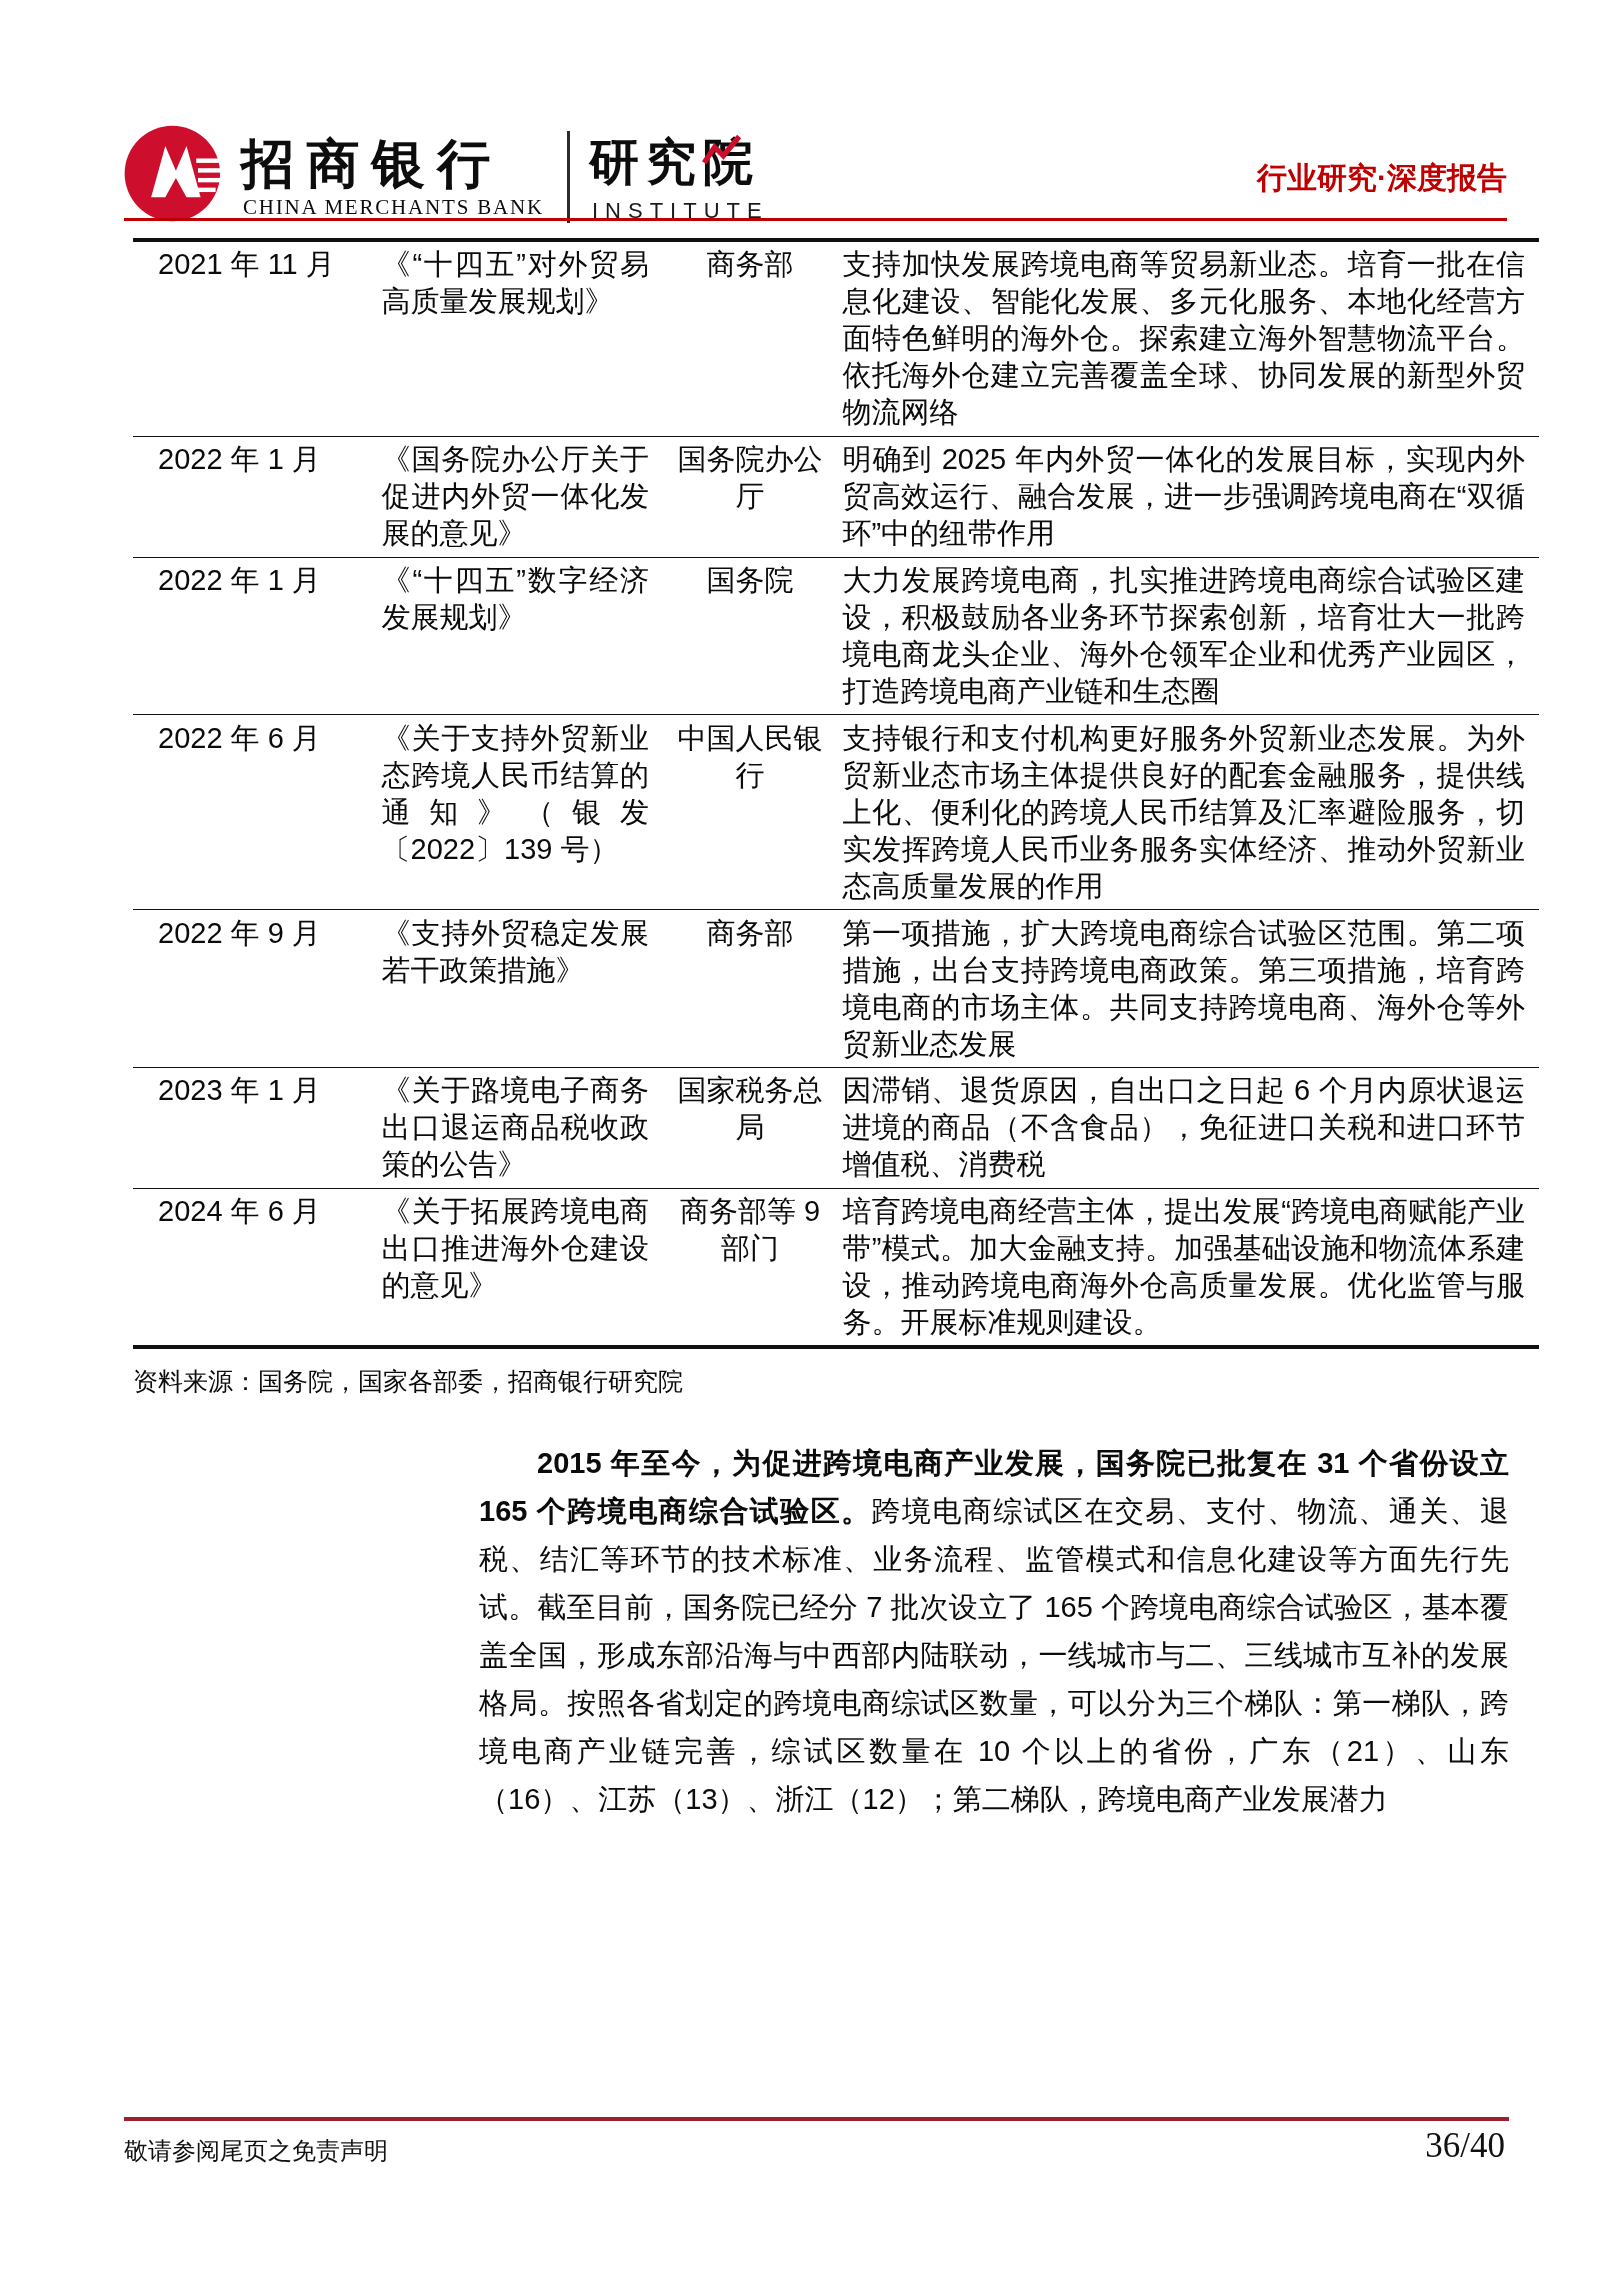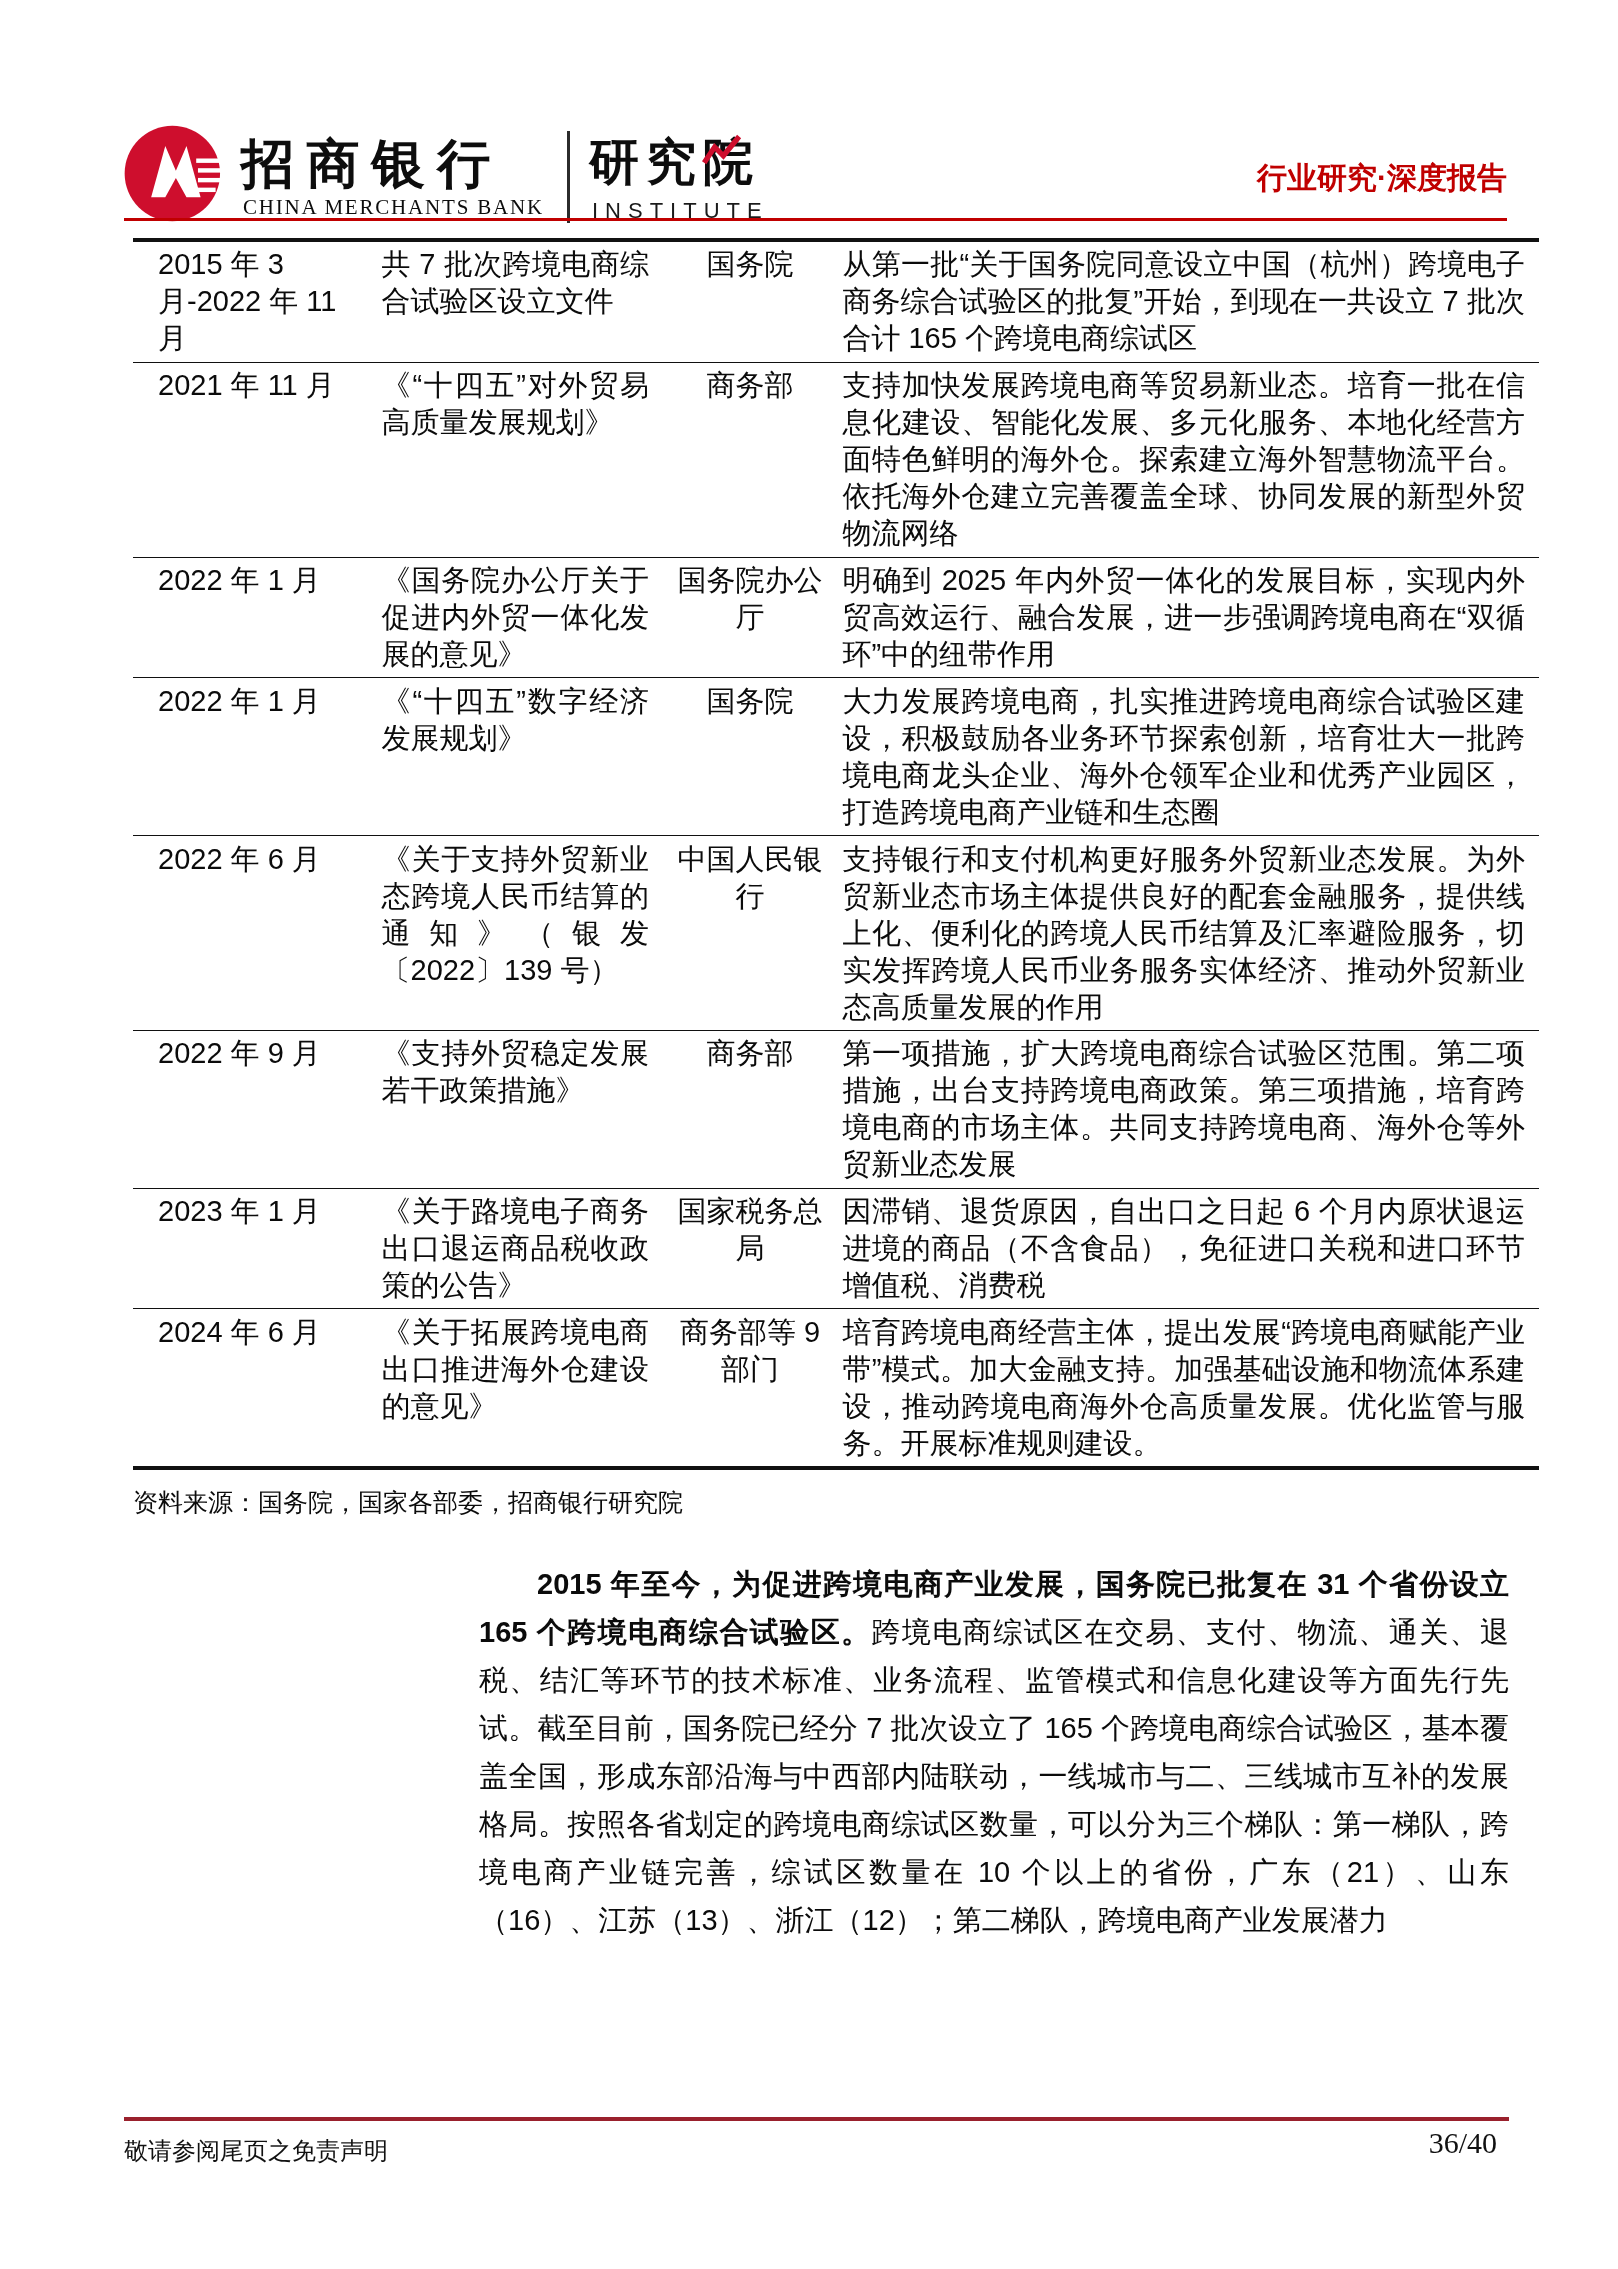--- a/index.html
+++ b/index.html
@@ -45,21 +45,21 @@
   .source-note{margin:16px 0 0 133px;font-size:25px;color:#0b0b0b;}
   .body-par{
     margin:41px 0 0 479px;width:1030px;
     font-size:29px;line-height:48px;color:#0b0b0b;
     text-align:justify;text-justify:inter-ideograph;text-indent:2em;
   }
   .body-par b{font-weight:bold;}
   
   .ft-rule{position:absolute;left:124px;top:2117px;width:1385px;height:4.4px;background:#9a212d;}
   .ft-disc{position:absolute;left:124px;top:2135px;font-size:24px;color:#111;}
-  .ft-page{position:absolute;right:121px;top:2126px;font-size:30px;color:#111;
+  .ft-page{position:absolute;right:113px;top:2126px;font-size:35px;color:#111;
            font-family:"Liberation Serif","DejaVu Serif",serif;}
 </style>
 </head>
 <body>
 
 <div class="page">
 
   <svg class="hdr-logo" viewBox="0 0 120 118" aria-hidden="true">
     <circle cx="57" cy="59" r="54" fill="#ce0e2d"></circle>
     <polygon points="33,86 49,28 61,56 73,28 89,86 73,86 61,64 49,86" fill="#ffffff"></polygon>
@@ -75,26 +75,20 @@
   <svg class="hdr-inst-zig" viewBox="0 0 46 40" aria-hidden="true">
     <polyline points="2,34 14,16 24,26 42,4" fill="none" stroke="#ce0e2d" stroke-width="6"></polyline>
   </svg>
   <div class="hdr-inst-en">INSTITUTE</div>
   <div class="hdr-report">行业研究·深度报告</div>
   <div class="hdr-rule"></div>
 
   <div class="flow">
     <table class="policy">
       <tbody id="policy-tbody">
-          <tr>
-            <td class="date">2015 年 3 月-2022 年 11 月</td>
-            <td class="policy">共 7 批次跨境电商综合试验区设立文件</td>
-            <td class="agency">国务院</td>
-            <td class="desc">从第一批“关于国务院同意设立中国（杭州）跨境电子商务综合试验区的批复”开始，到现在一共设立 7 批次合计 165 个跨境电商综试区</td>
-          </tr>
           <tr>
             <td class="date">2021 年 11 月</td>
             <td class="policy">《“十四五”对外贸易高质量发展规划》</td>
             <td class="agency">商务部</td>
             <td class="desc">支持加快发展跨境电商等贸易新业态。培育一批在信息化建设、智能化发展、多元化服务、本地化经营方面特色鲜明的海外仓。探索建立海外智慧物流平台。依托海外仓建立完善覆盖全球、协同发展的新型外贸物流网络</td>
           </tr>
           <tr>
             <td class="date">2022 年 1 月</td>
             <td class="policy">《国务院办公厅关于促进内外贸一体化发展的意见》</td>
             <td class="agency">国务院办公厅</td>

